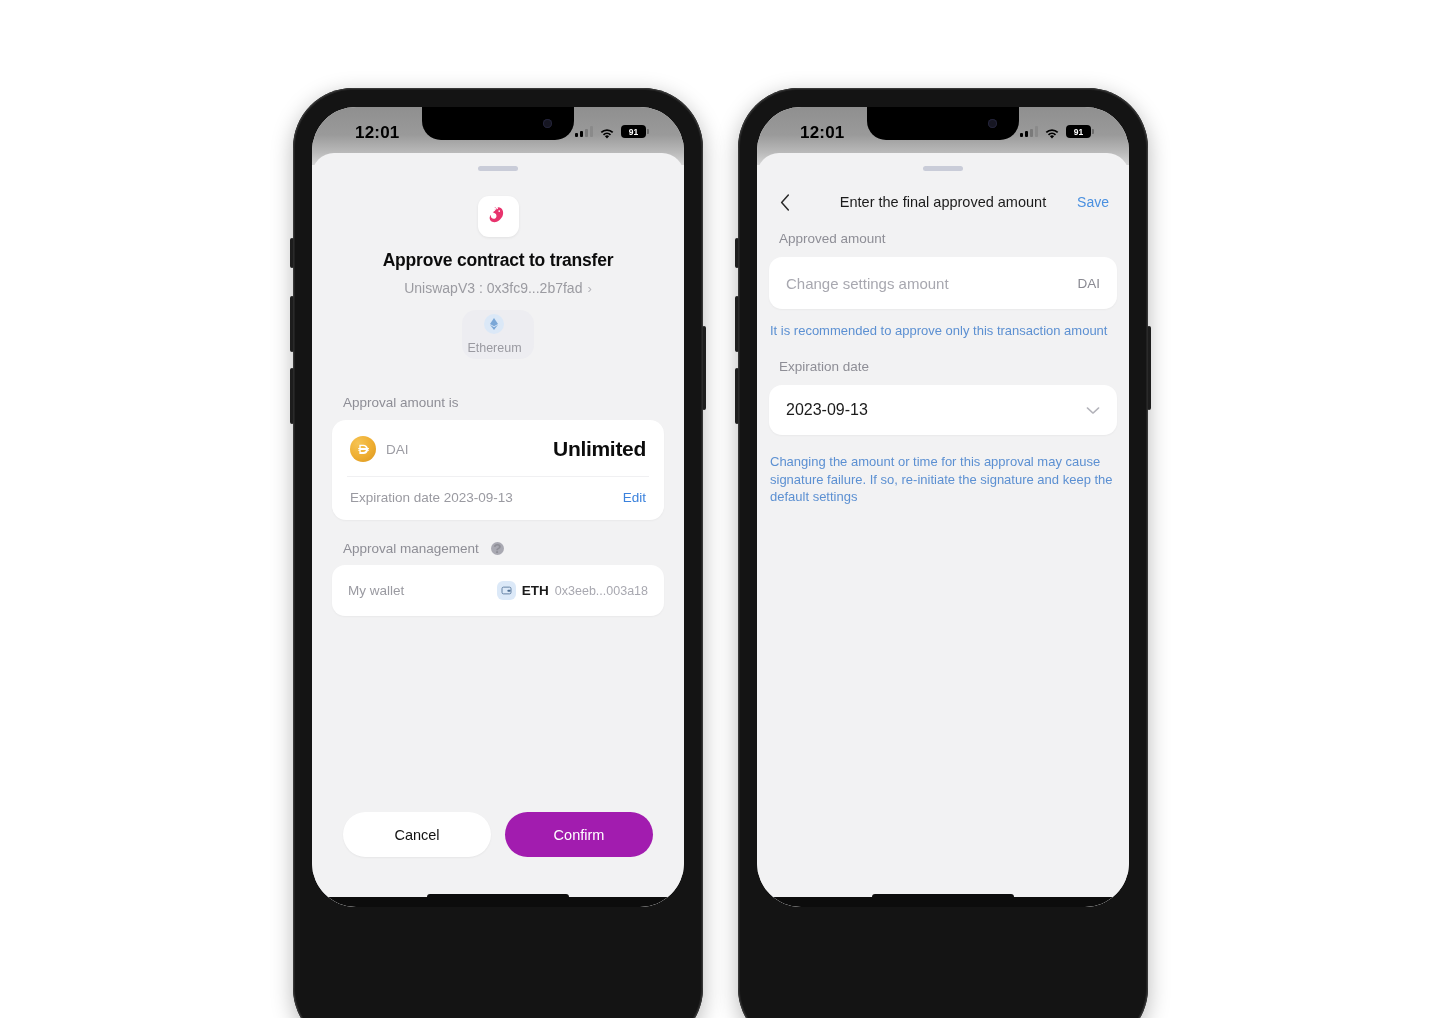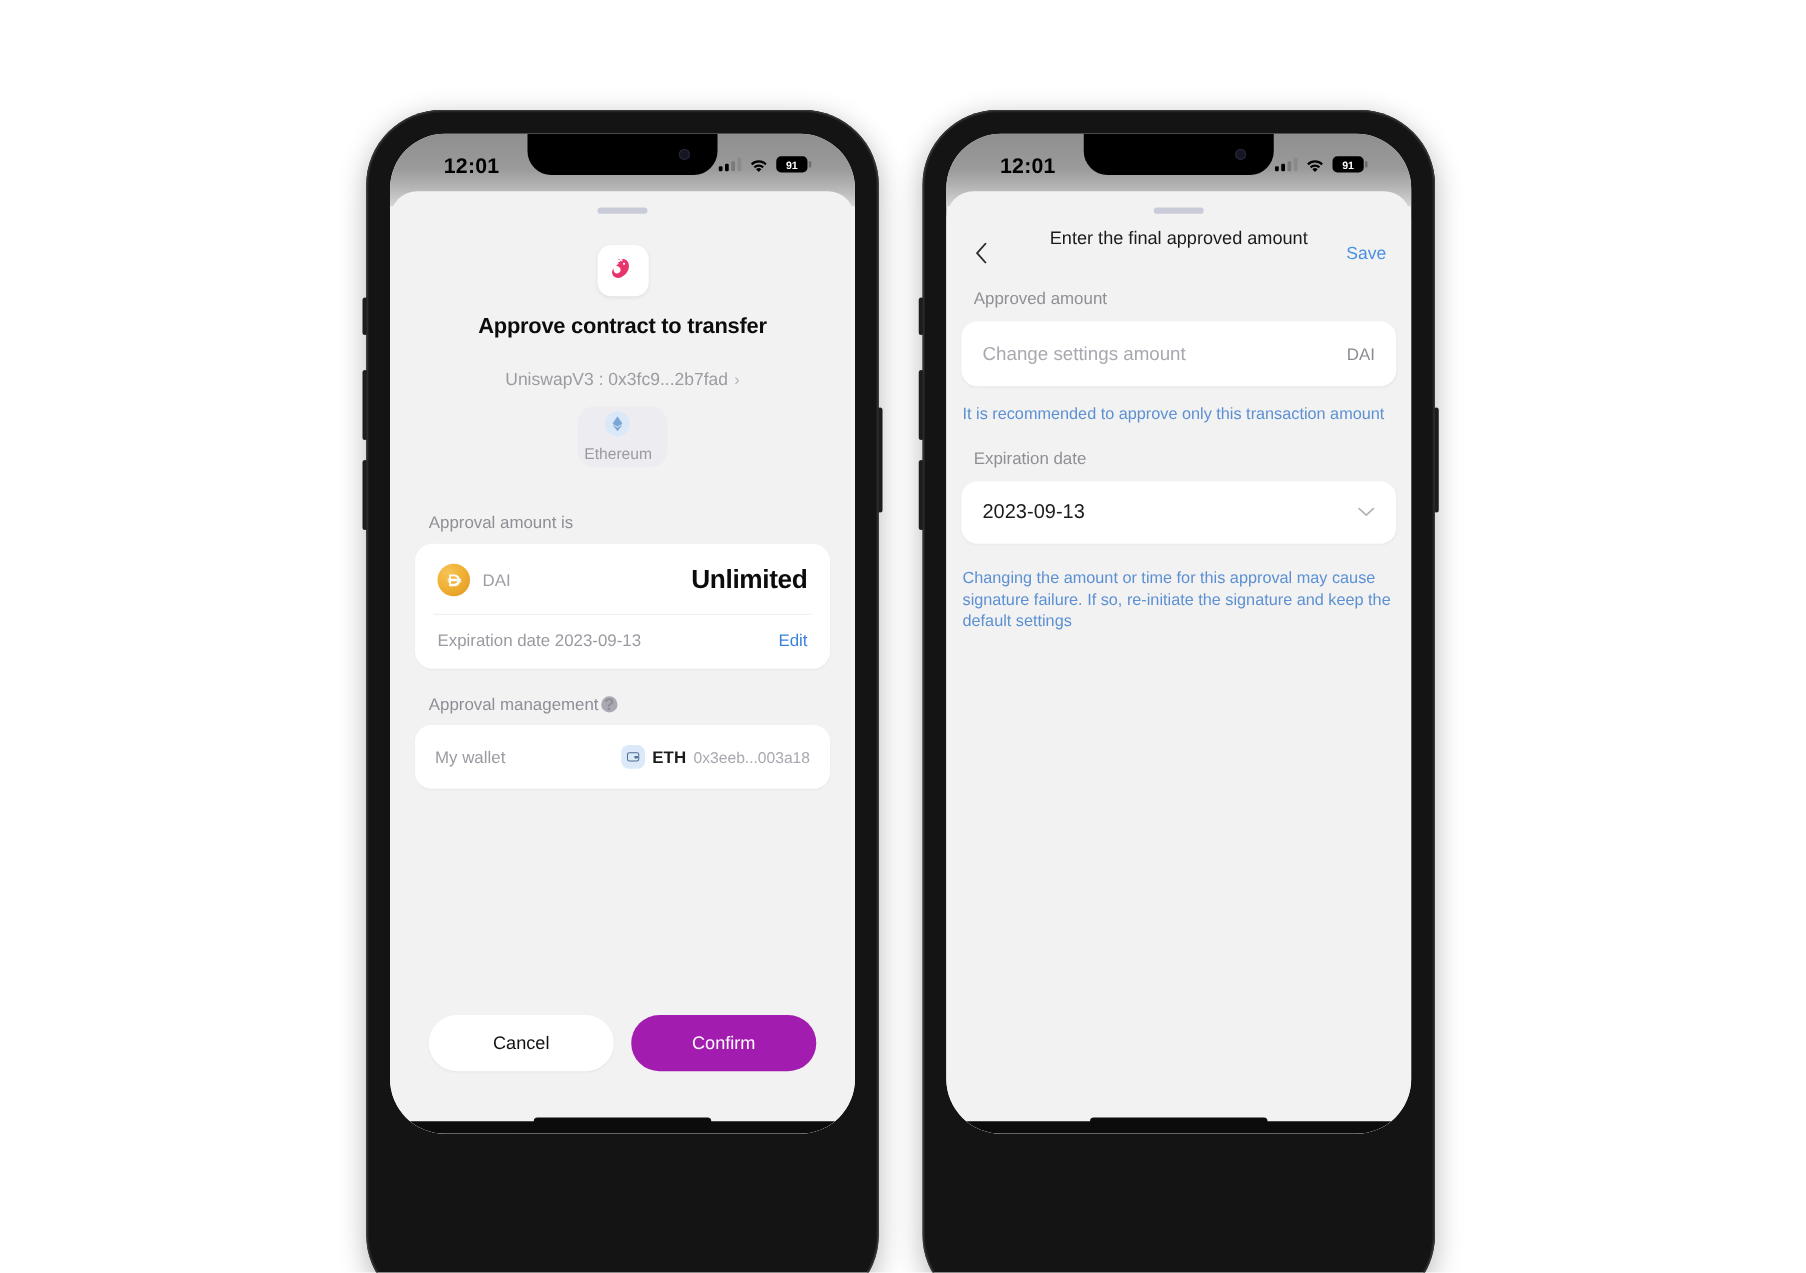--- a/index.html
+++ b/index.html
@@ -100,21 +100,21 @@
   .dapp-logo{
     width:41px;height:41px;border-radius:11px;background:#fff;
     margin: 25px auto 0; display:flex;align-items:center;justify-content:center;
     box-shadow:0 1px 3px rgba(0,0,0,.07);
   }
   .s1-title{
     text-align:center; font-size:17.5px; font-weight:700; color:#0c0c0c;
     margin-top:13px; letter-spacing:-.2px;
   }
   .s1-sub{
-    text-align:center; font-size:14px; color:#9b9ba1; margin-top:24px;
+    text-align:center; font-size:14px; color:#9b9ba1; margin-top:9px;
     display:flex; align-items:center; justify-content:center; gap:5px;
   }
   .chev-r{ font-size:13px; color:#b6b6bb; }
   .chip{
     margin:14px auto 0; display:inline-flex; align-items:center; gap:7px;
     background:#ededf1; border-radius:14px; padding:4px 12px 4px 5px;
     align-self:center;
     flex-direction:column;
   }
   .chip .ic{
@@ -134,21 +134,21 @@
     background: radial-gradient(circle at 32% 28%, #f6c454 0%, #eead30 55%, #d9951f 100%);
     display:flex;align-items:center;justify-content:center; margin-right:10px;
   }
   .coin-sym{ font-size:13.5px; color:#9d9da4; }
   .amount{ margin-left:auto; font-size:21px; font-weight:700; color:#0c0c0c; letter-spacing:-.3px; }
   .card-div{ height:1px; background:#f0f0f2; margin:0 15px; }
   .card-bot{ display:flex; align-items:center; padding:13px 18px 15px 18px; }
   .exp-text{ font-size:13.5px; color:#9a9aa1; }
   .edit-link{ margin-left:auto; font-size:13.5px; color:#3b82dd; font-weight:500; }
 
-  .mgmt{ display:flex; align-items:center; gap:2px; margin:21px 0 0 11px; }
+  .mgmt{ display:flex; align-items:center; gap:12px; margin:21px 0 0 11px; }
   .mgmt span{ font-size:13.5px; color:#8e8e96; }
   .help-i{
     width:13px;height:13px;border-radius:50%;background:#a9a9b2;
     color:#fff; font-size:9px; font-weight:700;
     display:flex;align-items:center;justify-content:center; line-height:1;
   }
   .wallet-row{
     background:#fff;border-radius:13px;margin-top:9px;
     display:flex;align-items:center;padding:16px 16px;
     box-shadow:0 1px 2px rgba(0,0,0,.04);
@@ -170,21 +170,21 @@
     font-size:14.5px; font-weight:500; cursor:pointer;
     display:flex; align-items:center; justify-content:center;
     font-family:"Liberation Sans",sans-serif;
   }
   .btn-cancel{ background:#fff; color:#111; box-shadow:0 1px 2px rgba(0,0,0,.05); }
   .btn-confirm{ background:#a21caf; color:#fff; }
 
   
   .s2-body{ padding: 0 12px; flex:1; display:flex; flex-direction:column; }
   .navbar{
-    position:relative; height:38px; display:flex; 
+    position:relative; height:38px; display:flex; align-items:center;
     margin-top:12px;
   }
   .back-chev{
     position:absolute; left:6px; top:50%; transform:translateY(-50%);
     width:20px;height:20px; display:flex;align-items:center;justify-content:center;
     cursor:pointer;
   }
   .nav-title{
     width:100%; text-align:center; font-size:14.5px; color:#1b1b1b; font-weight:400;
   }

